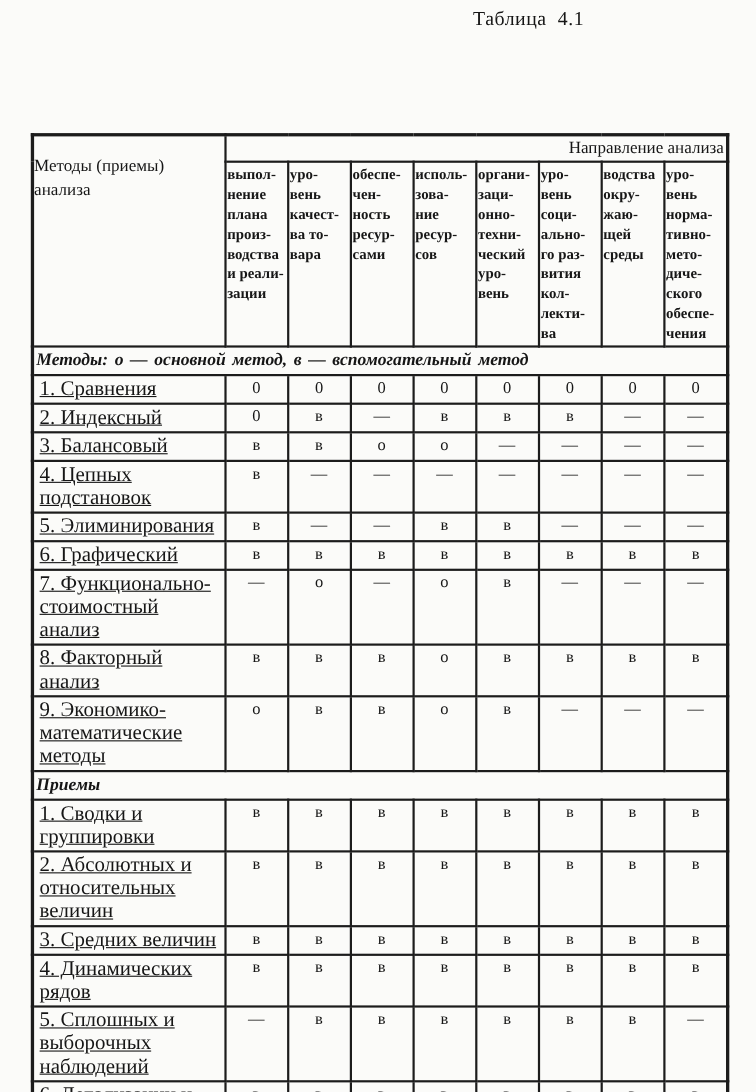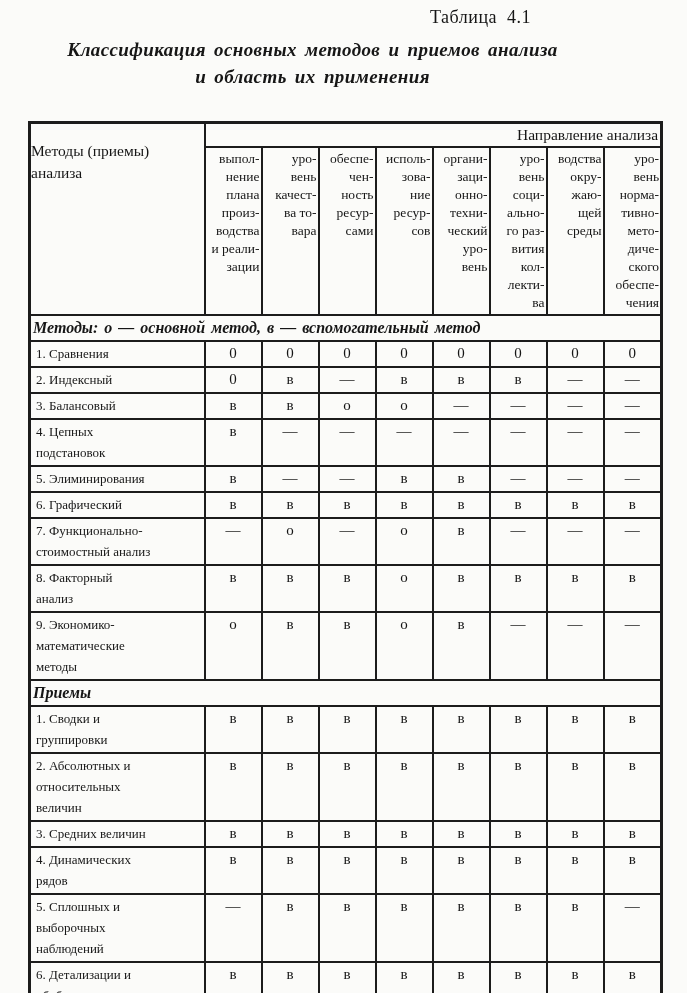--- a/index.html
+++ b/index.html
@@ -58,59 +58,58 @@
   }
   .group-header {
     text-align: right;
     font-size: 15.5px;
     font-weight: normal;
     height: 24px;
     line-height: 20px;
     padding: 1px 2px;
   }
   .col-header {
-    text-align: right;
+    text-align: left;
     font-size: 13.5px;
-    font-weight: normal;
+    font-weight: bold;
     line-height: 18px;
     padding: 2px 1px;
     white-space: pre-line;
   }
   .section-heading {
     text-align: left;
     font-size: 16px;
     font-weight: bold;
     font-style: italic;
     line-height: 21px;
     padding: 1px 2px 2px;
     word-spacing: 2px;
     margin-top: 45px;
   }
   .row-label {
-    font-size: 13px;
+    font-size: 19px;
     line-height: 21px;
     padding: 1px 3px 2px 5px;
     white-space: pre-line;
+    text-decoration: underline;
   }
   .cell-value {
     text-align: center;
     font-size: 15px;
     line-height: 21px;
     padding: 1px 0 2px;
   }
 </style>
 </head>
 <body>
 
 <div class="page">
 
   <div class="table-label">Таблица  4.1</div>
 
-  <div class="doc-title">Классификация основных методов и приемов анализа
-и область их применения</div>
 
   <table class="matrix">
     <colgroup>
       <col style="width:175px">
       <col style="width:57px">
         <col style="width:57px">
         <col style="width:57px">
         <col style="width:57px">
       <col style="width:57px">
         <col style="width:57px">

